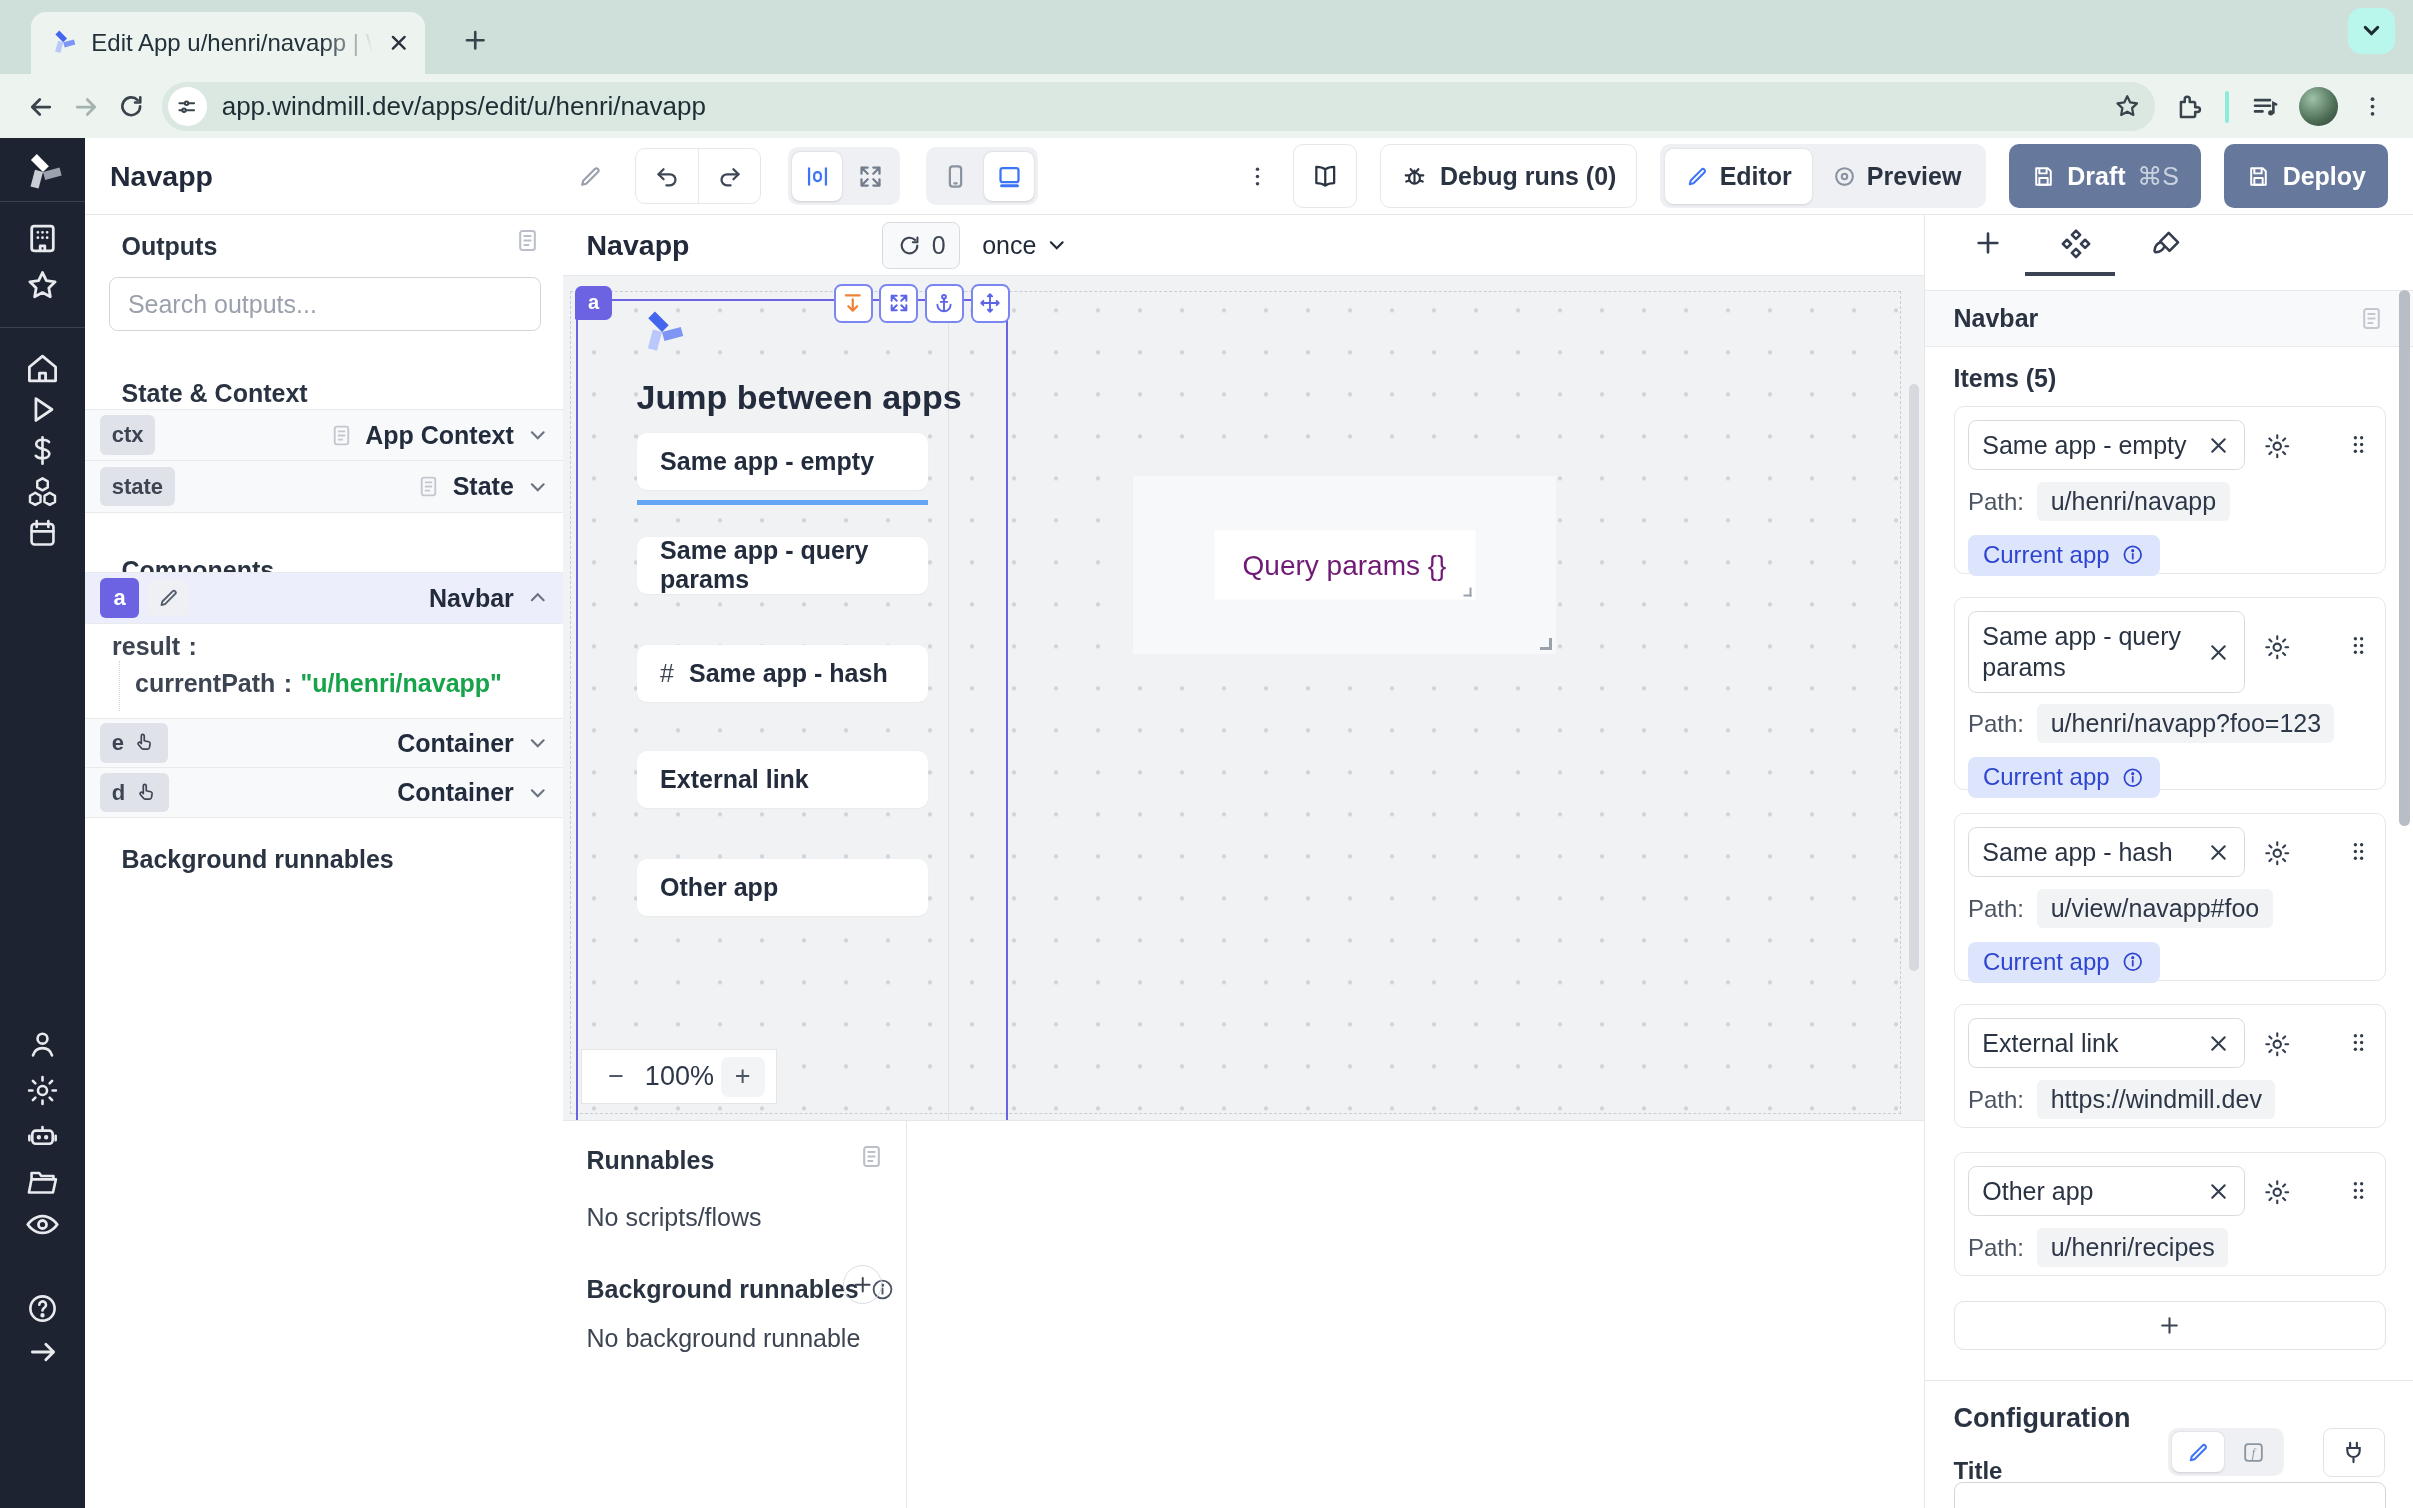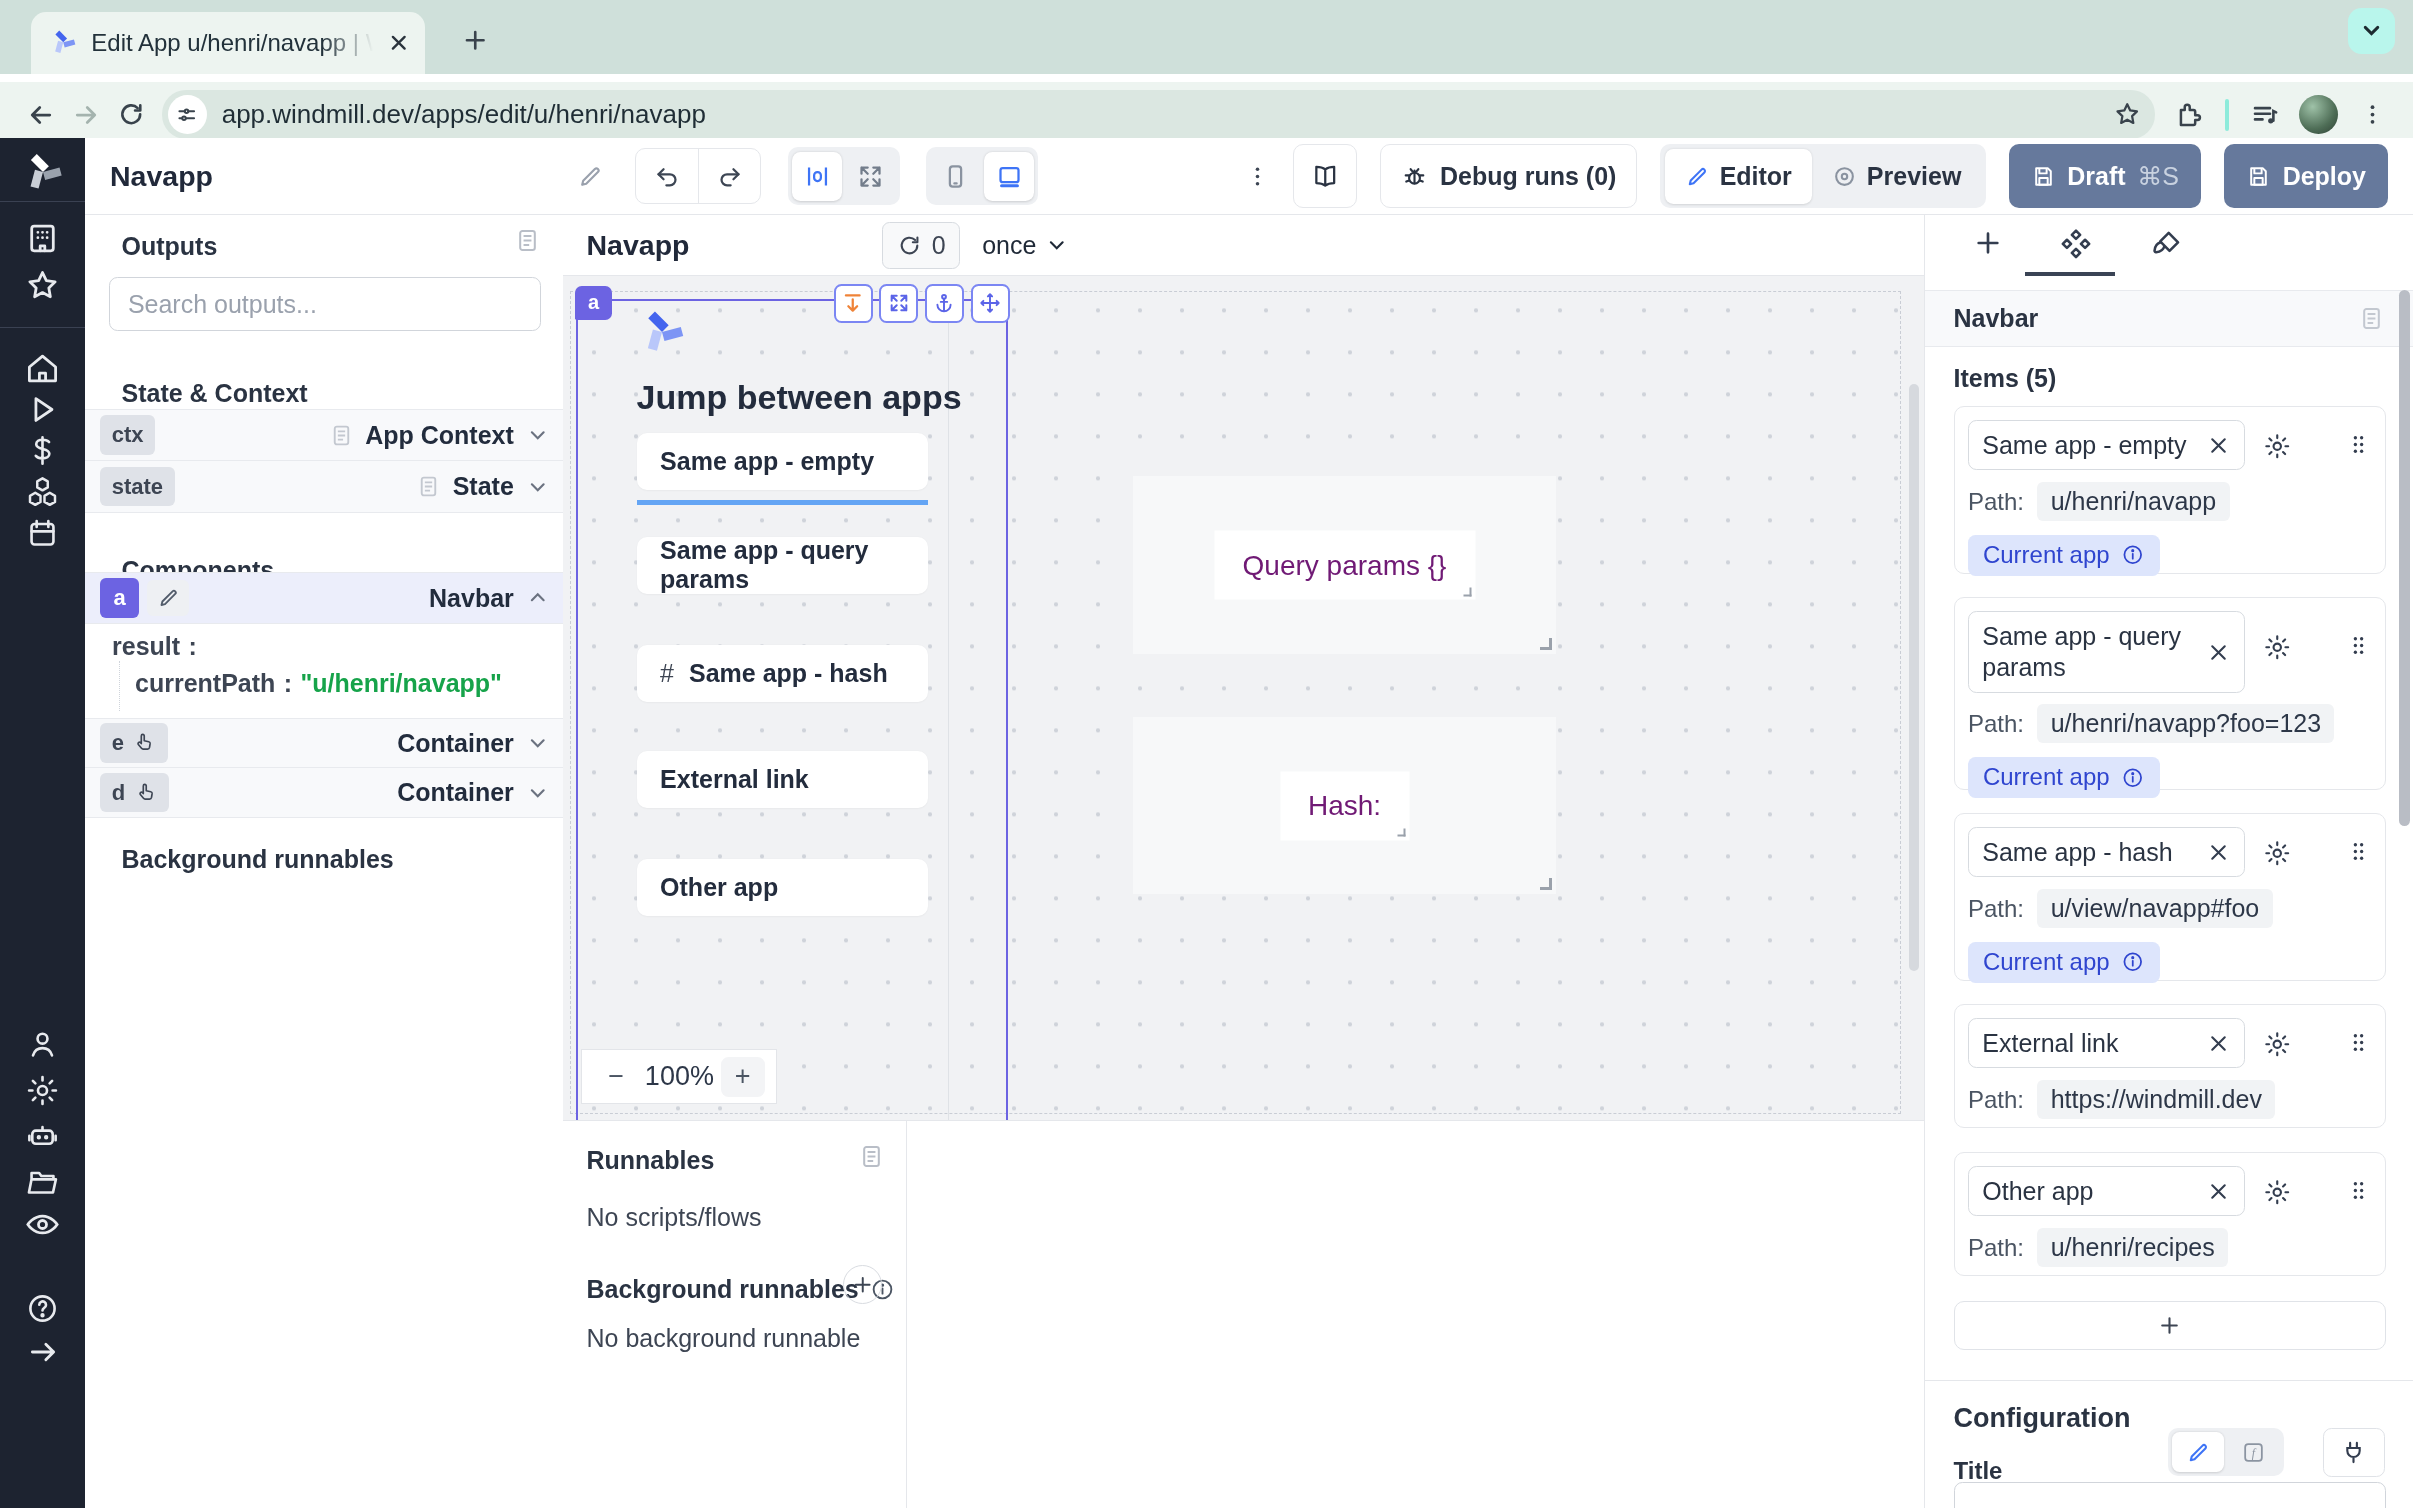--- a/index.html
+++ b/index.html
@@ -8,21 +8,21 @@
   svg { display:block; }
 
   
   .tabstrip { position:absolute; left:0; top:0; width:100%; height:74px; background:#cfe0da; }
   .tab { position:absolute; left:31px; top:11.7px; width:394px; height:62px; background:#edf4f0; border-radius:15px 15px 0 0; display:flex; align-items:center; padding:0 15px 0 18.4px; gap:13.4px; }
   .tab-title { font-size:24px; color:#22313a; white-space:nowrap; overflow:hidden; flex:1;
     -webkit-mask-image:linear-gradient(90deg,#000 82%,transparent); mask-image:linear-gradient(90deg,#000 82%,transparent); }
   .newtab { position:absolute; left:457px; top:22px; width:37px; height:37px; display:grid; place-items:center; border-radius:50%; }
   .mint-btn { position:absolute; right:18.4px; top:7.5px; width:47px; height:46px; background:#b9f6ec; border-radius:13.4px; display:grid; place-items:center; }
 
-  .navrow { position:absolute; left:0; top:74px; width:100%; height:65px; background:#edf4f0; display:flex; align-items:center; padding:0 18.4px;margin-top:8px; }
+  .navrow { position:absolute; left:0; top:74px; width:100%; height:65px; background:#edf4f0; display:flex; align-items:center; padding:0 18.4px; }
   .nav-ic { width:45px; height:45px; display:grid; place-items:center; border-radius:50%; flex:0 0 auto; }
   .urlpill { flex:1; height:49px; background:#dbe7e1; border-radius:24px; display:flex; align-items:center; margin:0 11.7px 0 8.4px; padding:0 13.4px 0 5.9px; min-width:0; }
   .siteinfo { width:39px; height:39px; background:#fff; border-radius:50%; display:grid; place-items:center; flex:0 0 auto; }
   .url-text { font-size:26px; color:#1f2d35; margin-left:15px; white-space:nowrap; }
   .teal-divider { width:4.2px; height:32px; background:#8debdb; border-radius:2.5px; margin:0 13.4px; }
   .avatar { width:39px; height:39px; border-radius:50%; background:radial-gradient(circle at 35% 30%, #9fc2a8, #4e6d56 60%, #2c3f33); margin:0 11.7px; flex:0 0 auto; }
 
   
   .appbar { position:absolute; left:85px; top:138px; right:0; height:77px; background:#fff; border-bottom:0.8px solid #e5e7eb; display:flex; align-items:center; padding:0 25px; gap:11.7px; }
   .app-title { font-size:28.5px; font-weight:bold; color:#21293a; margin-right:352px; }
@@ -591,27 +591,20 @@
         </div>
     </div>
 
     <div class="cbox" style="top:200px; height:178px;">
       <div class="cbox-inner" style="width:261px; height:69px;">
         <span>Query params {}</span>
         <span class="corner2"></span>
       </div>
       <span class="corner"></span>
     </div>
-    <div class="cbox" style="top:441px; height:177px;">
-      <div class="cbox-inner" style="width:129px; height:69px;">
-        <span>Hash:</span>
-        <span class="corner2"></span>
-      </div>
-      <span class="corner"></span>
-    </div>
 
     <div class="zoombar">
       <span class="zb">−</span>
       <span>100%</span>
       <span class="zb plusbg">+</span>
     </div>
 
     <div class="canvas-scroll"></div>
   </div>
 

